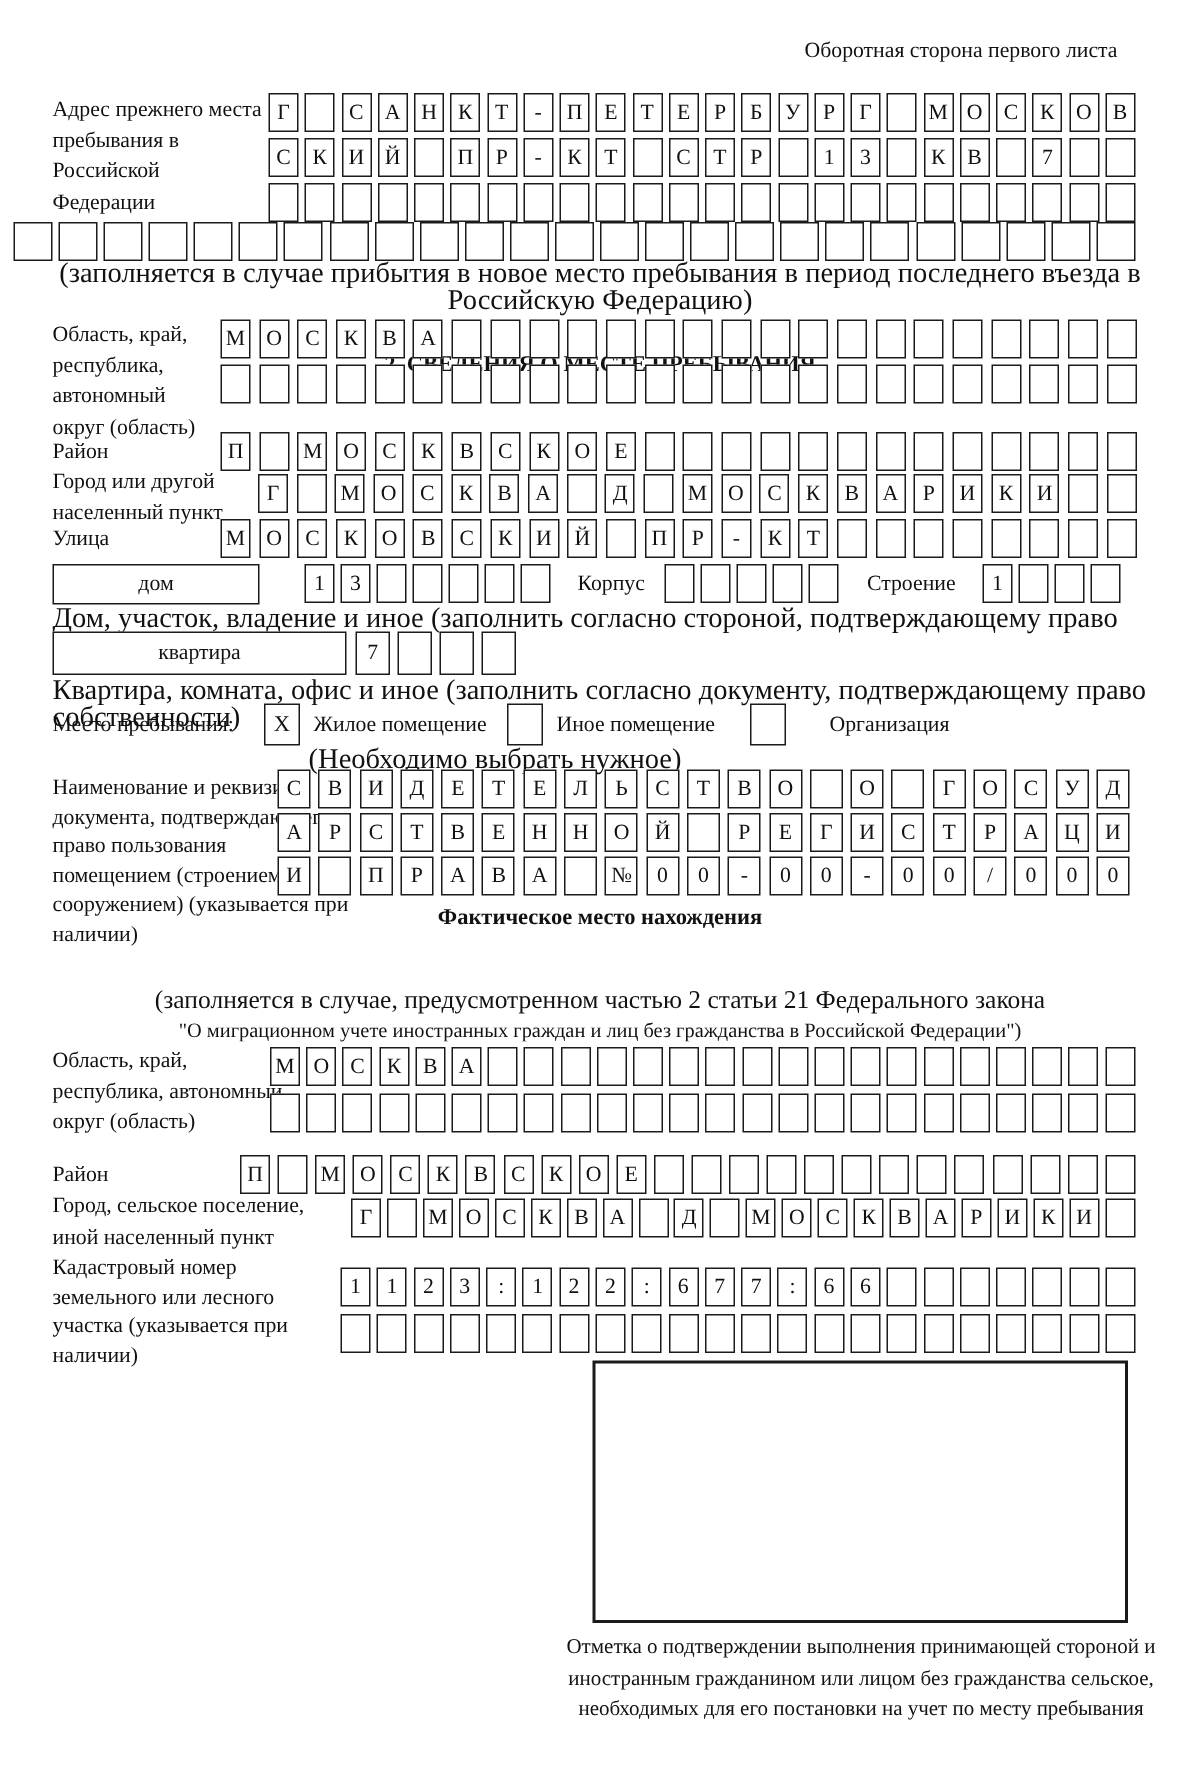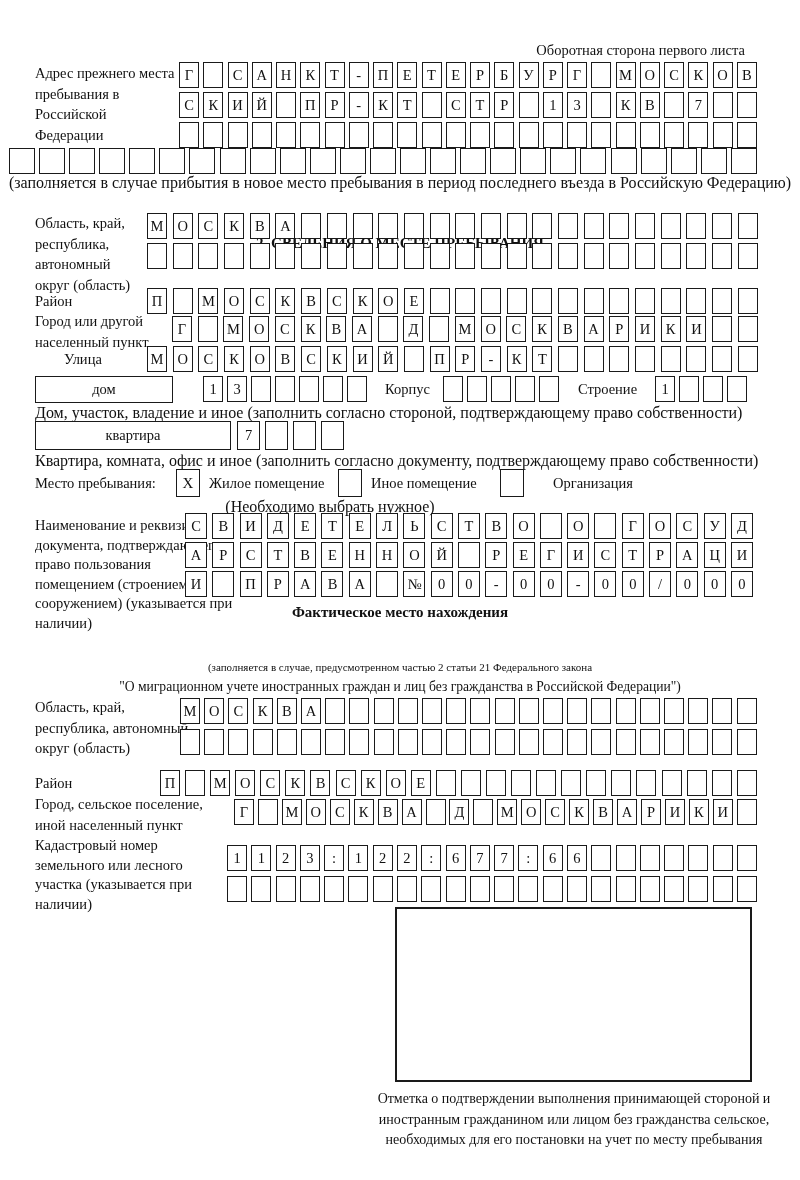--- a/index.html
+++ b/index.html
@@ -2,21 +2,21 @@
 <html><head>
 <meta charset="utf-8">
 <style>
   html,body{margin:0;padding:0;background:#fff;}
   .page{
     position:relative;width:800px;height:1180px;background:#ffffff;
     font-family:"Liberation Serif","DejaVu Serif",serif;color:#111;
     overflow:hidden;
   }
   .lbl{position:absolute;font-size:14.5px;line-height:20.5px;}
-  .cap{position:absolute;font-size:16px;line-height:18px;}
+  .cap{position:absolute;font-size:19px;line-height:18px;}
   .center{left:0;width:800px;text-align:center;}
   .ttl{position:absolute;left:0;width:800px;text-align:center;font-weight:bold;font-size:15px;}
   .cellrow{position:absolute;display:flex;justify-content:space-between;}
   .cellrow.gapped{justify-content:flex-start;gap:4px;}
   .cell{
     box-sizing:border-box;flex:0 0 auto;width:20px;height:26px;
     border:1.6px solid #1a1a1a;display:flex;align-items:center;justify-content:center;
     font-size:14.5px;background:#fff;
   }
   .row-addr{width:578px;}
@@ -39,21 +39,21 @@
     position:absolute;box-sizing:border-box;width:24px;height:28px;border:1.8px solid #1a1a1a;
     display:flex;align-items:center;justify-content:center;font-size:15px;background:#fff;
   }
   .bigbox{position:absolute;box-sizing:border-box;border:2px solid #1a1a1a;background:#fff;}
 </style>
 </head>
 <body>
 
 <div class="page">
 
-  <div class="lbl" style="top:40px;right:55px;">Оборотная сторона первого листа</div>
+  <div class="lbl" style="top:24px;right:55px;">Оборотная сторона первого листа</div>
 
   <div class="lbl" style="left:35px;top:63px;width:142px;">Адрес прежнего места пребывания в Российской Федерации</div>
   <div class="cellrow row-addr" style="left:179px;top:62px;">
       <span class="cell">Г</span>
       <span class="cell"></span>
       <span class="cell">С</span>
       <span class="cell">А</span>
       <span class="cell">Н</span>
       <span class="cell">К</span>
       <span class="cell">Т</span>
@@ -260,21 +260,21 @@
       <span class="cell">В</span>
       <span class="cell">А</span>
       <span class="cell">Р</span>
       <span class="cell">И</span>
       <span class="cell">К</span>
       <span class="cell">И</span>
       <span class="cell"></span>
       <span class="cell"></span>
     </div>
 
-  <div class="lbl" style="left:35px;top:349px;margin-left:29px;">Улица</div>
+  <div class="lbl" style="left:35px;top:349px;">Улица</div>
   <div class="cellrow row-region" style="left:147px;top:346px;">
       <span class="cell">М</span>
       <span class="cell">О</span>
       <span class="cell">С</span>
       <span class="cell">К</span>
       <span class="cell">О</span>
       <span class="cell">В</span>
       <span class="cell">С</span>
       <span class="cell">К</span>
       <span class="cell">И</span>
@@ -405,21 +405,21 @@
       <span class="cell">-</span>
       <span class="cell">0</span>
       <span class="cell">0</span>
       <span class="cell">/</span>
       <span class="cell">0</span>
       <span class="cell">0</span>
       <span class="cell">0</span>
     </div>
 
   <div class="ttl" style="top:604px;font-family:Liberation Serif, serif;">Фактическое место нахождения</div>
-  <div class="cap center" style="top:658px;font-size:11px;">(заполняется в случае, предусмотренном частью 2 статьи 21 Федерального закона</div>
+  <div class="cap center" style="top:658px;font-size:17px;">(заполняется в случае, предусмотренном частью 2 статьи 21 Федерального закона</div>
   <div class="cap center" style="top:678px;font-size:13.6px;">"О миграционном учете иностранных граждан и лиц без гражданства в Российской Федерации")</div>
 
   <div class="lbl" style="left:35px;top:697px;width:155px;">Область, край, республика, автономный округ (область)</div>
   <div class="cellrow row-region2" style="left:180px;top:698px;">
       <span class="cell">М</span>
       <span class="cell">О</span>
       <span class="cell">С</span>
       <span class="cell">К</span>
       <span class="cell">В</span>
       <span class="cell">А</span>

